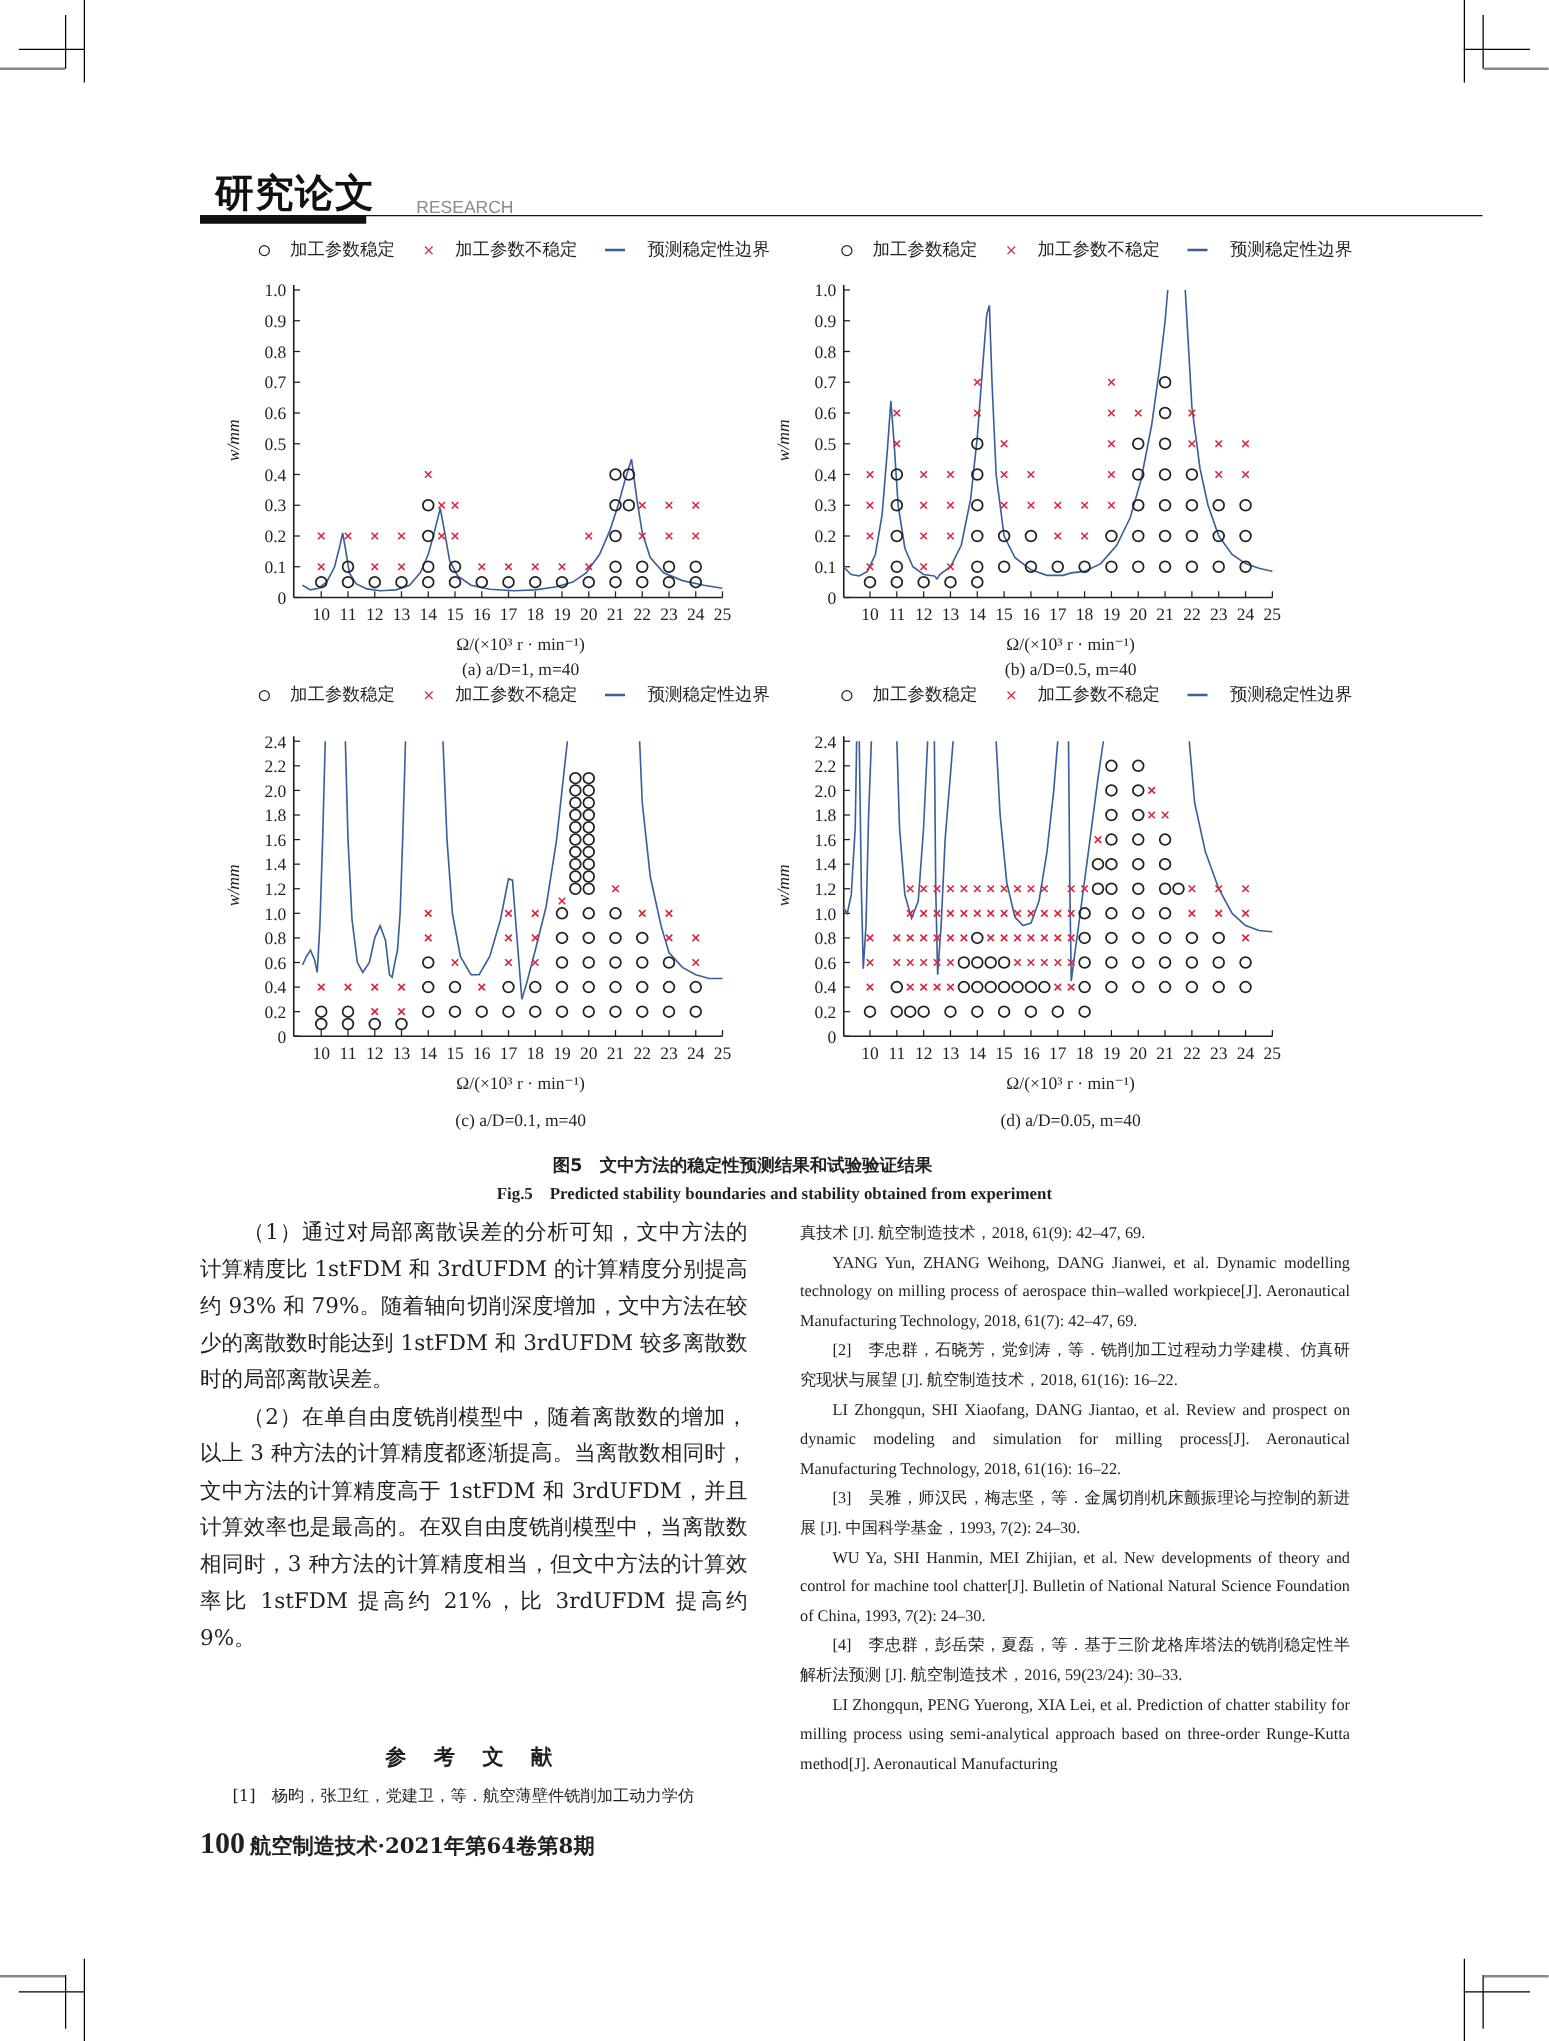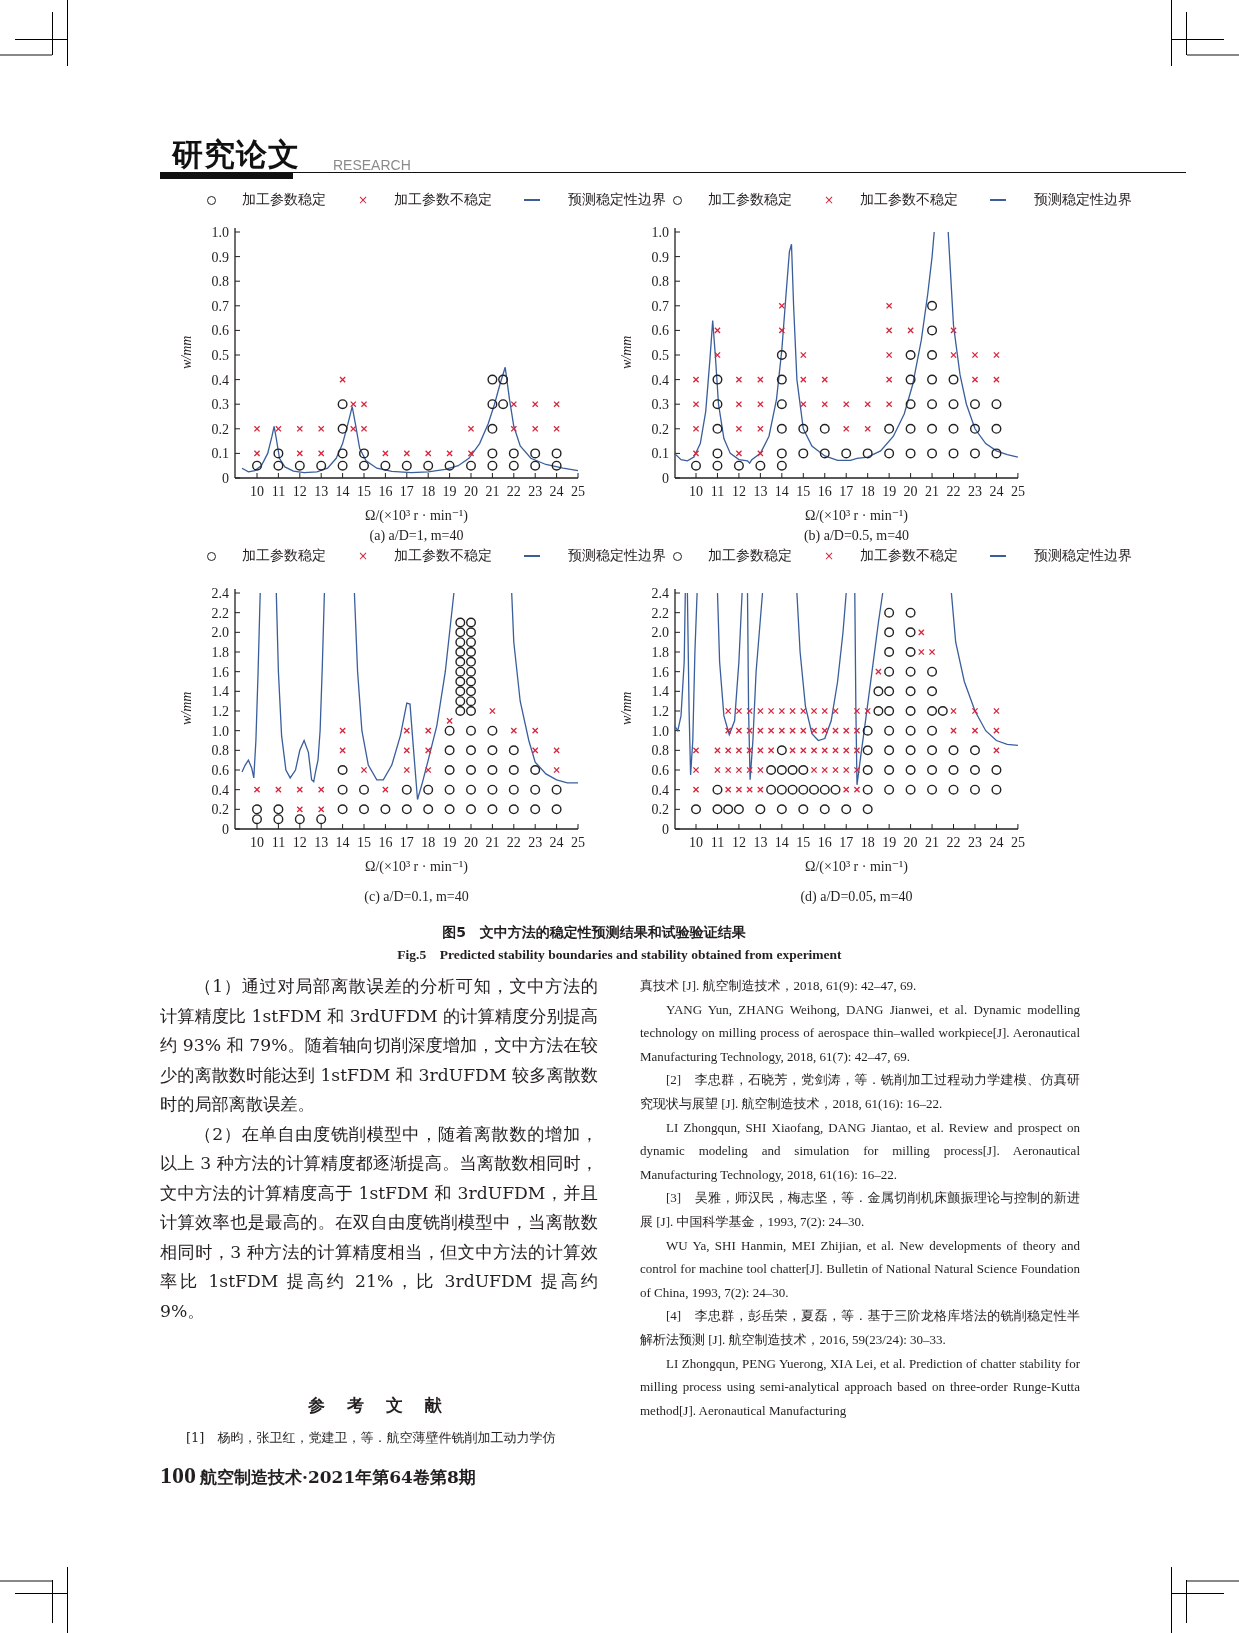--- a/index.html
+++ b/index.html
@@ -10,21 +10,21 @@
   .crop.g { background:#888; }
   .hdr-title { left:172px; top:134px; font-size:31px; font-weight:bold; letter-spacing:1px;
                font-family:"DejaVu Serif",serif; color:#111; }
   .hdr-sub { left:296px; top:157px; font-size:14px; color:#8a8a8a;
              font-family:"Liberation Sans",sans-serif;margin-left:37px; }
   .hdr-bar { left:160px; top:172px; width:133px; height:7px; background:#111; }
   .hdr-line { left:160px; top:172px; width:1026px; height:1px; background:#111; }
   svg.chart { position:absolute; left:0; top:0; overflow:visible; }
   svg text { font-family:"Liberation Serif","DejaVu Serif",serif; fill:#231f20; }
   .legend { position:absolute; font-size:14px; color:#231f20; white-space:nowrap;
-            font-family:"DejaVu Sans",sans-serif; display:flex; align-items:center; gap:20px; }
+            font-family:"DejaVu Sans",sans-serif; display:flex; align-items:center; gap:10px; }
   .legend .lg-circ { display:inline-block; width:7px; height:7px; border:1.5px solid #222; border-radius:50%; margin-right:6px; }
   .legend .lg-x { color:#d7263d; font-size:12px; margin:0 6px 0 12px; }
   .legend .lg-line { display:inline-block; width:16px; height:1.5px; background:#3a5e9c; margin:0 8px 0 12px; }
   .figcap-cn { left:0; width:1188px; top:924px; text-align:center; font-size:14px; font-weight:bold;
                font-family:"DejaVu Sans",sans-serif; }
   .figcap-en { left:0; width:1239px; top:946px; text-align:center; font-size:13.5px; font-weight:bold;
                font-family:"Liberation Serif",serif; }
   .col-left { left:160px; top:972px; width:438px; font-size:17.2px; line-height:29.5px;
               font-family:"DejaVu Serif",serif; text-align:justify; }
   .col-left p { margin:0; text-indent:2em; }

